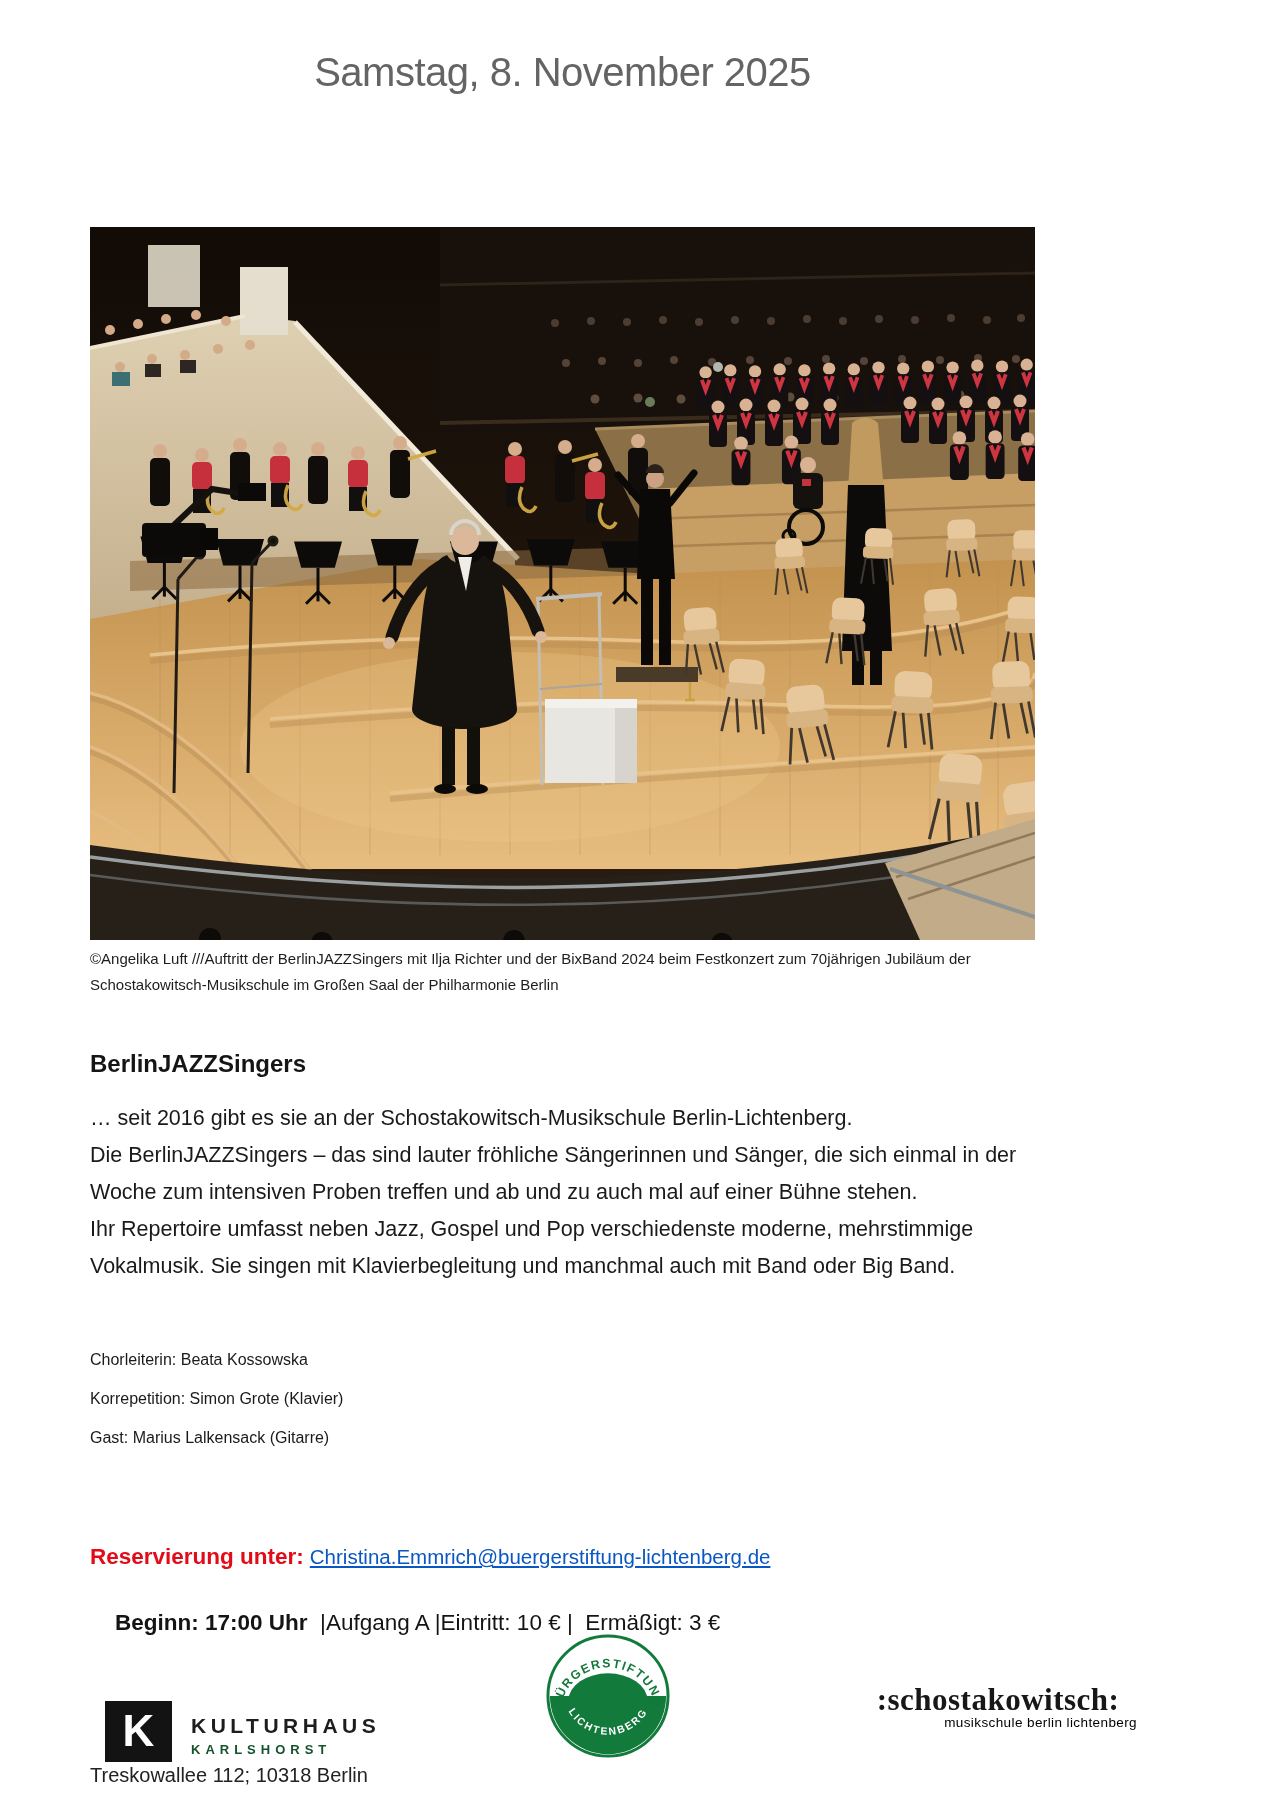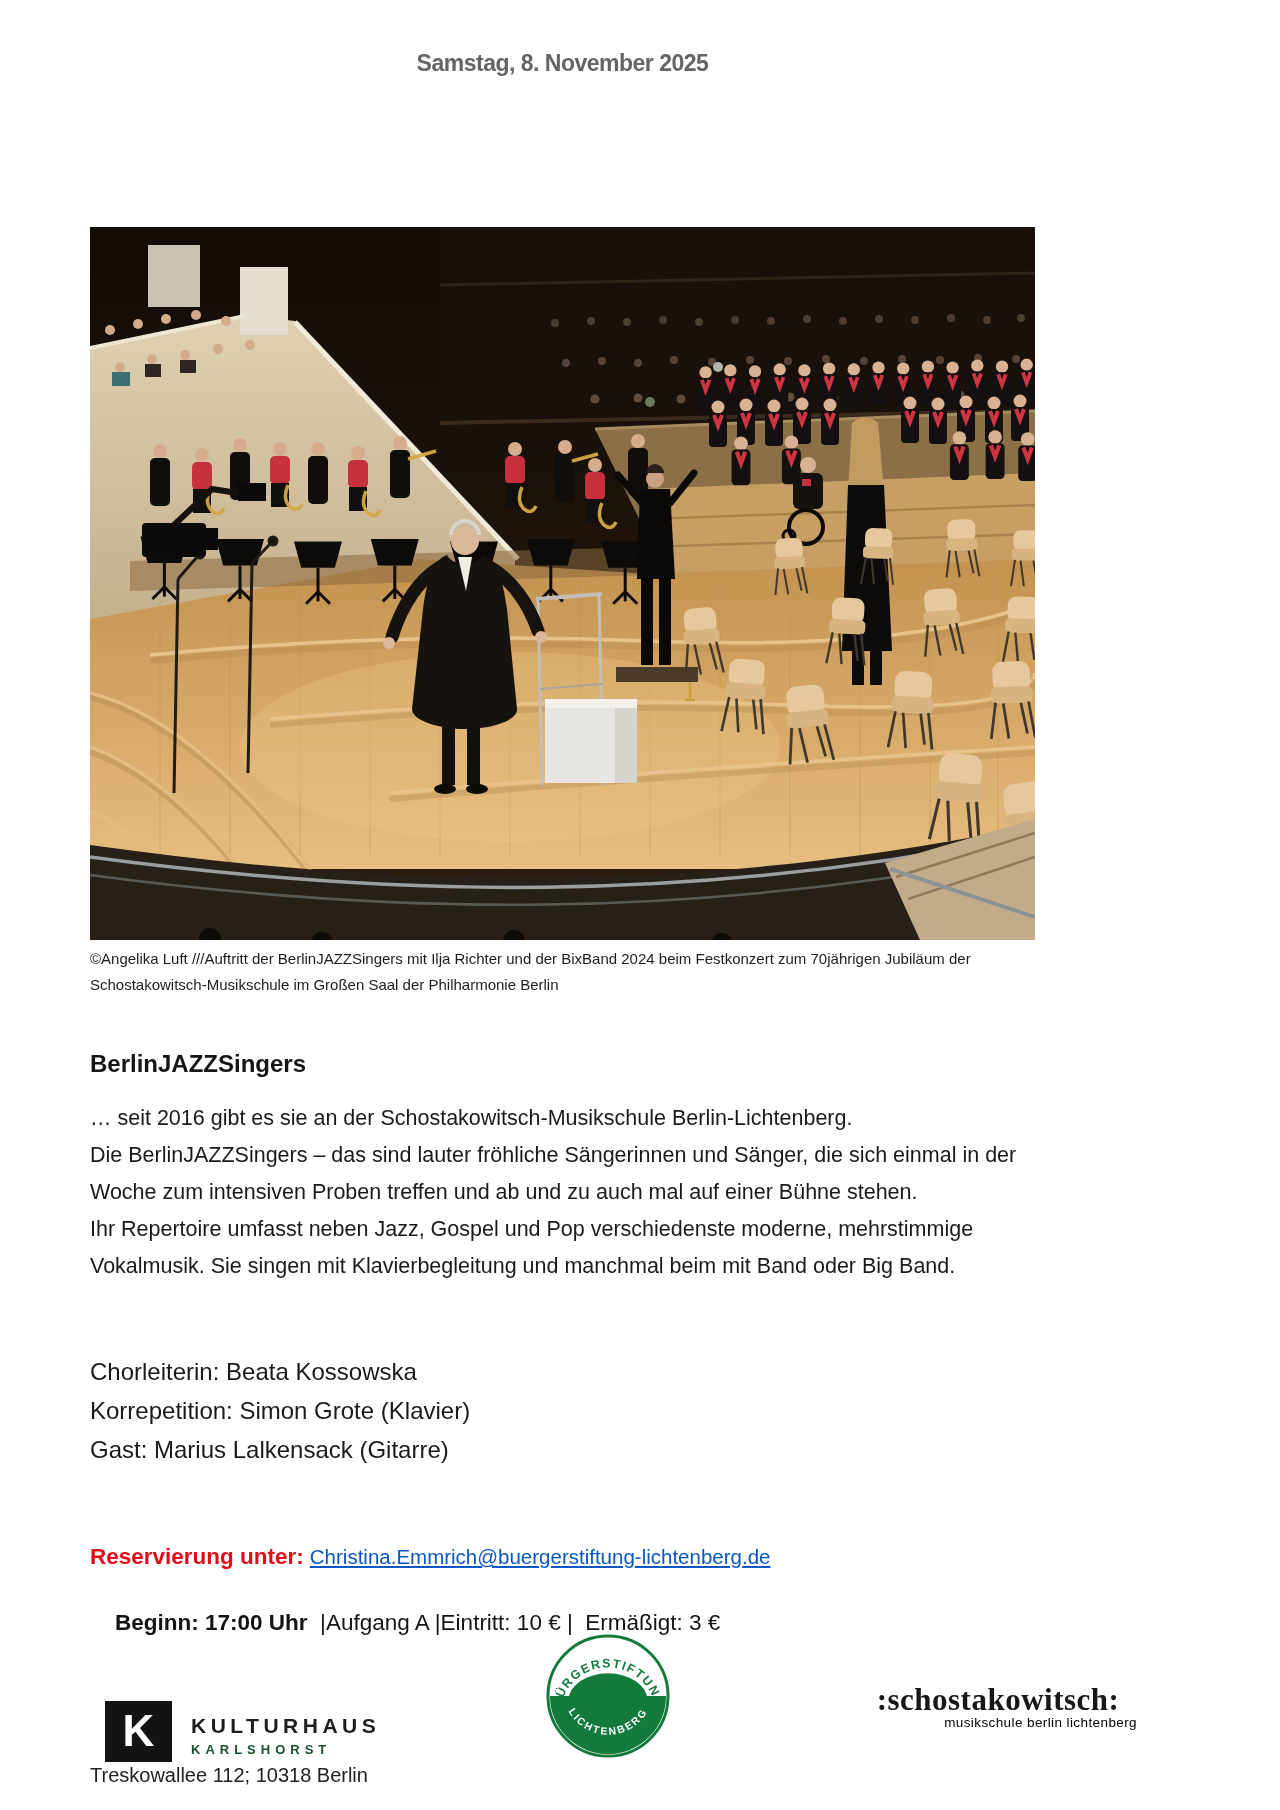--- a/index.html
+++ b/index.html
@@ -3,21 +3,21 @@
 <meta charset="utf-8">
 <style>
   html,body{margin:0;padding:0;background:#ffffff;}
   .page{
     position:relative;width:1280px;height:1810px;margin:0 auto;
     background:#ffffff;overflow:hidden;
     font-family:"Liberation Sans",sans-serif;color:#1a1a1a;
   }
   .date-line{
     position:absolute;left:90px;top:50px;width:945px;
-    text-align:center;font-size:23px;font-weight:bold;color:#646464;
+    text-align:center;font-size:40px;font-weight:normal;color:#646464;
     letter-spacing:-0.5px;
   }
   .main-title{
     position:absolute;left:90px;top:133px;width:945px;
     text-align:center;font-size:30px;font-weight:bold;color:#be1d29;
     letter-spacing:-0.5px;
   }
   .photo-wrap{
     position:absolute;left:90px;top:227px;width:945px;height:713px;
     background:#1c130b;overflow:hidden;
@@ -30,21 +30,21 @@
   .section-heading{
     position:absolute;left:90px;top:1050px;
     font-size:24px;font-weight:bold;color:#151515;
   }
   .body-paragraph{
     position:absolute;left:90px;top:1100px;width:960px;
     font-size:21.5px;line-height:37px;color:#1a1a1a;white-space:nowrap;
   }
   .credits{
     position:absolute;left:90px;top:1340px;width:960px;
-    font-size:24px;line-height:39px;color:#1a1a1a;white-space:nowrap;margin-top:12px;
+    font-size:16px;line-height:39px;color:#1a1a1a;white-space:nowrap;
   }
   .organizer-line{
     position:absolute;left:90px;top:1500px;
     font-size:22px;font-weight:bold;color:#141414;
   }
   .reservation-line{
     position:absolute;left:90px;top:1544px;font-size:22.5px;
   }
   .reservation-label{color:#e30b17;font-weight:bold;}
   .reservation-email{
@@ -420,21 +420,21 @@
       <div>©Angelika Luft ///Auftritt der BerlinJAZZSingers mit Ilja Richter und der BixBand 2024 beim Festkonzert zum 70jährigen Jubiläum der</div>
       <div>Schostakowitsch-Musikschule im Großen Saal der Philharmonie Berlin</div>
     </div>
 
   <div class="section-heading">BerlinJAZZSingers</div>
   <div class="body-paragraph">
       <div>… seit 2016 gibt es sie an der Schostakowitsch-Musikschule Berlin-Lichtenberg.</div>
       <div>Die BerlinJAZZSingers – das sind lauter fröhliche Sängerinnen und Sänger, die sich einmal in der</div>
       <div>Woche zum intensiven Proben treffen und ab und zu auch mal auf einer Bühne stehen.</div>
       <div>Ihr Repertoire umfasst neben Jazz, Gospel und Pop verschiedenste moderne, mehrstimmige</div>
-      <div>Vokalmusik. Sie singen mit Klavierbegleitung und manchmal beim mit Band oder Big Band.</div>
+      <div>Vokalmusik. Sie singen mit Klavierbegleitung und manchmal auch mit Band oder Big Band.</div>
     </div>
   <div class="credits">
       <div>Chorleiterin: Beata Kossowska</div>
       <div>Korrepetition: Simon Grote (Klavier)</div>
       <div>Gast: Marius Lalkensack (Gitarre)</div>
     </div>
 
 
   <div class="reservation-line">
     <span class="reservation-label">Reservierung unter:</span><a class="reservation-email" href="#">Christina.Emmrich@buergerstiftung-lichtenberg.de</a>

